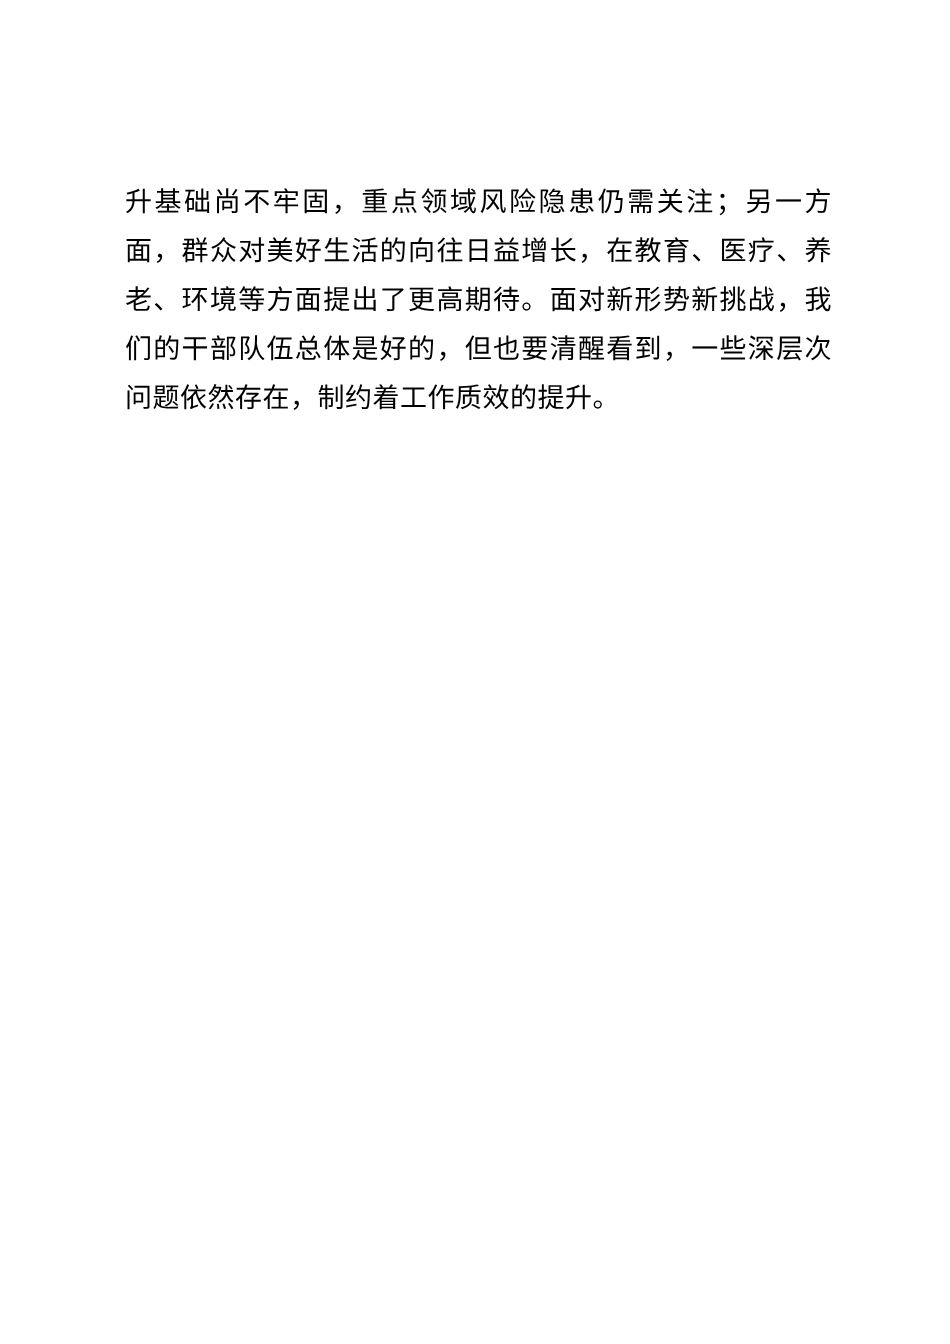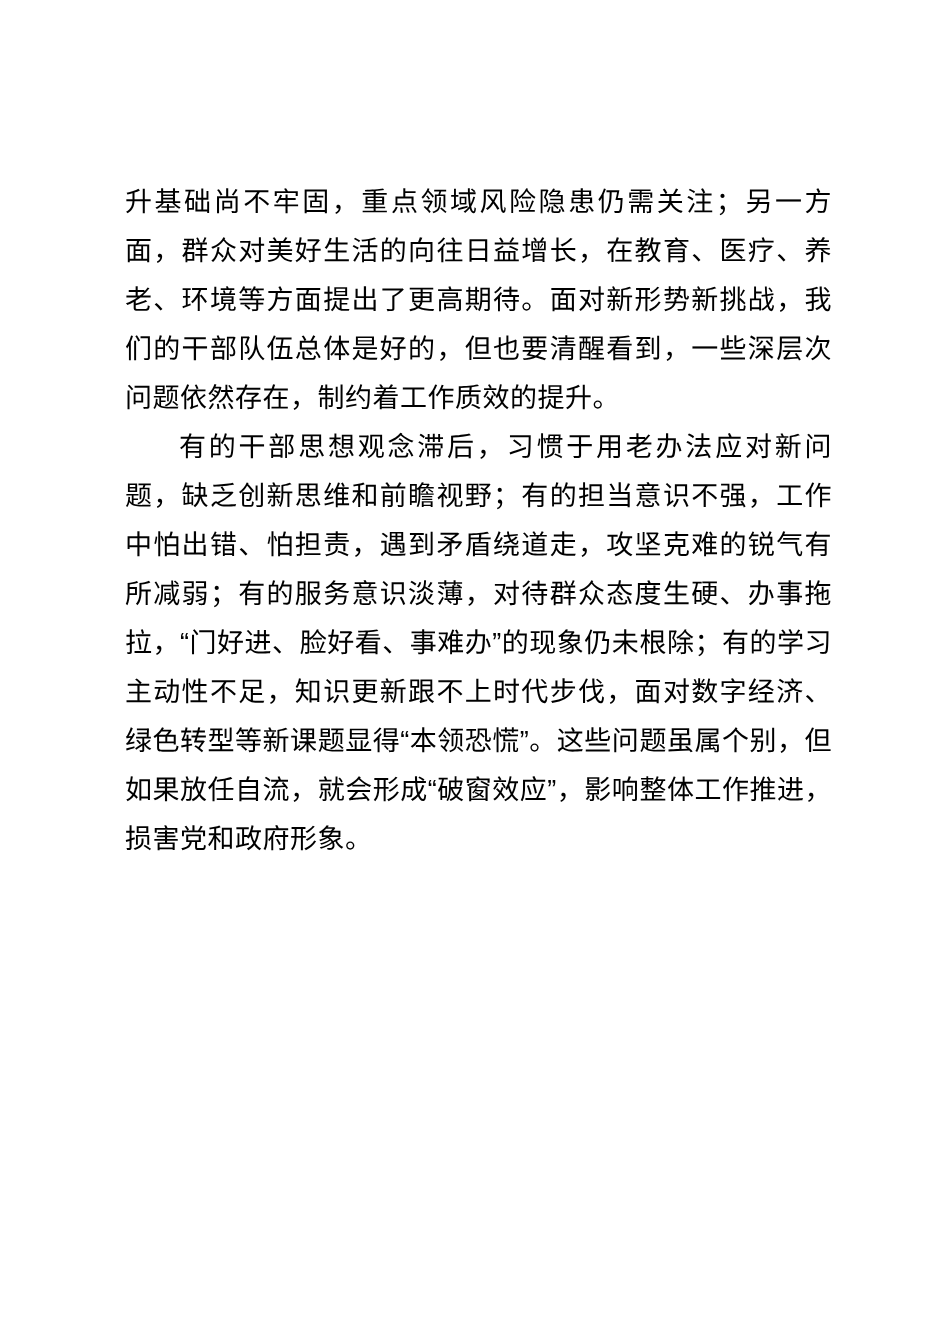--- a/index.html
+++ b/index.html
@@ -35,14 +35,13 @@
   }
   .para.indent {
     text-indent: 2em;
   }
 </style>
 </head>
 <body>
 
 <div class="document-page">
   <p class="para">升基础尚不牢固，重点领域风险隐患仍需关注；另一方面，群众对美好生活的向往日益增长，在教育、医疗、养老、环境等方面提出了更高期待。面对新形势新挑战，我们的干部队伍总体是好的，但也要清醒看到，一些深层次问题依然存在，制约着工作质效的提升。</p>
-  <p class="para indent">有的干部思想观念滞后，习惯于用老办法应对新问题，缺乏创新思维和前瞻视野；有的担当意识不强，工作中怕出错、怕担责，遇到矛盾绕道走，攻坚克难的锐气有所减弱；有的服务意识淡薄，对待群众态度生硬、办事拖拉，“门好进、脸好看、事难办”的现象仍未根除；有的学习主动性不足，知识更新跟不上时代步伐，面对数字经济、绿色转型等新课题显得“本领恐慌”。这些问题虽属个别，但如果放任自流，就会形成“破窗效应”，影响整体工作推进，损害党和政府形象。</p>
 </div>
 
 </body></html>

